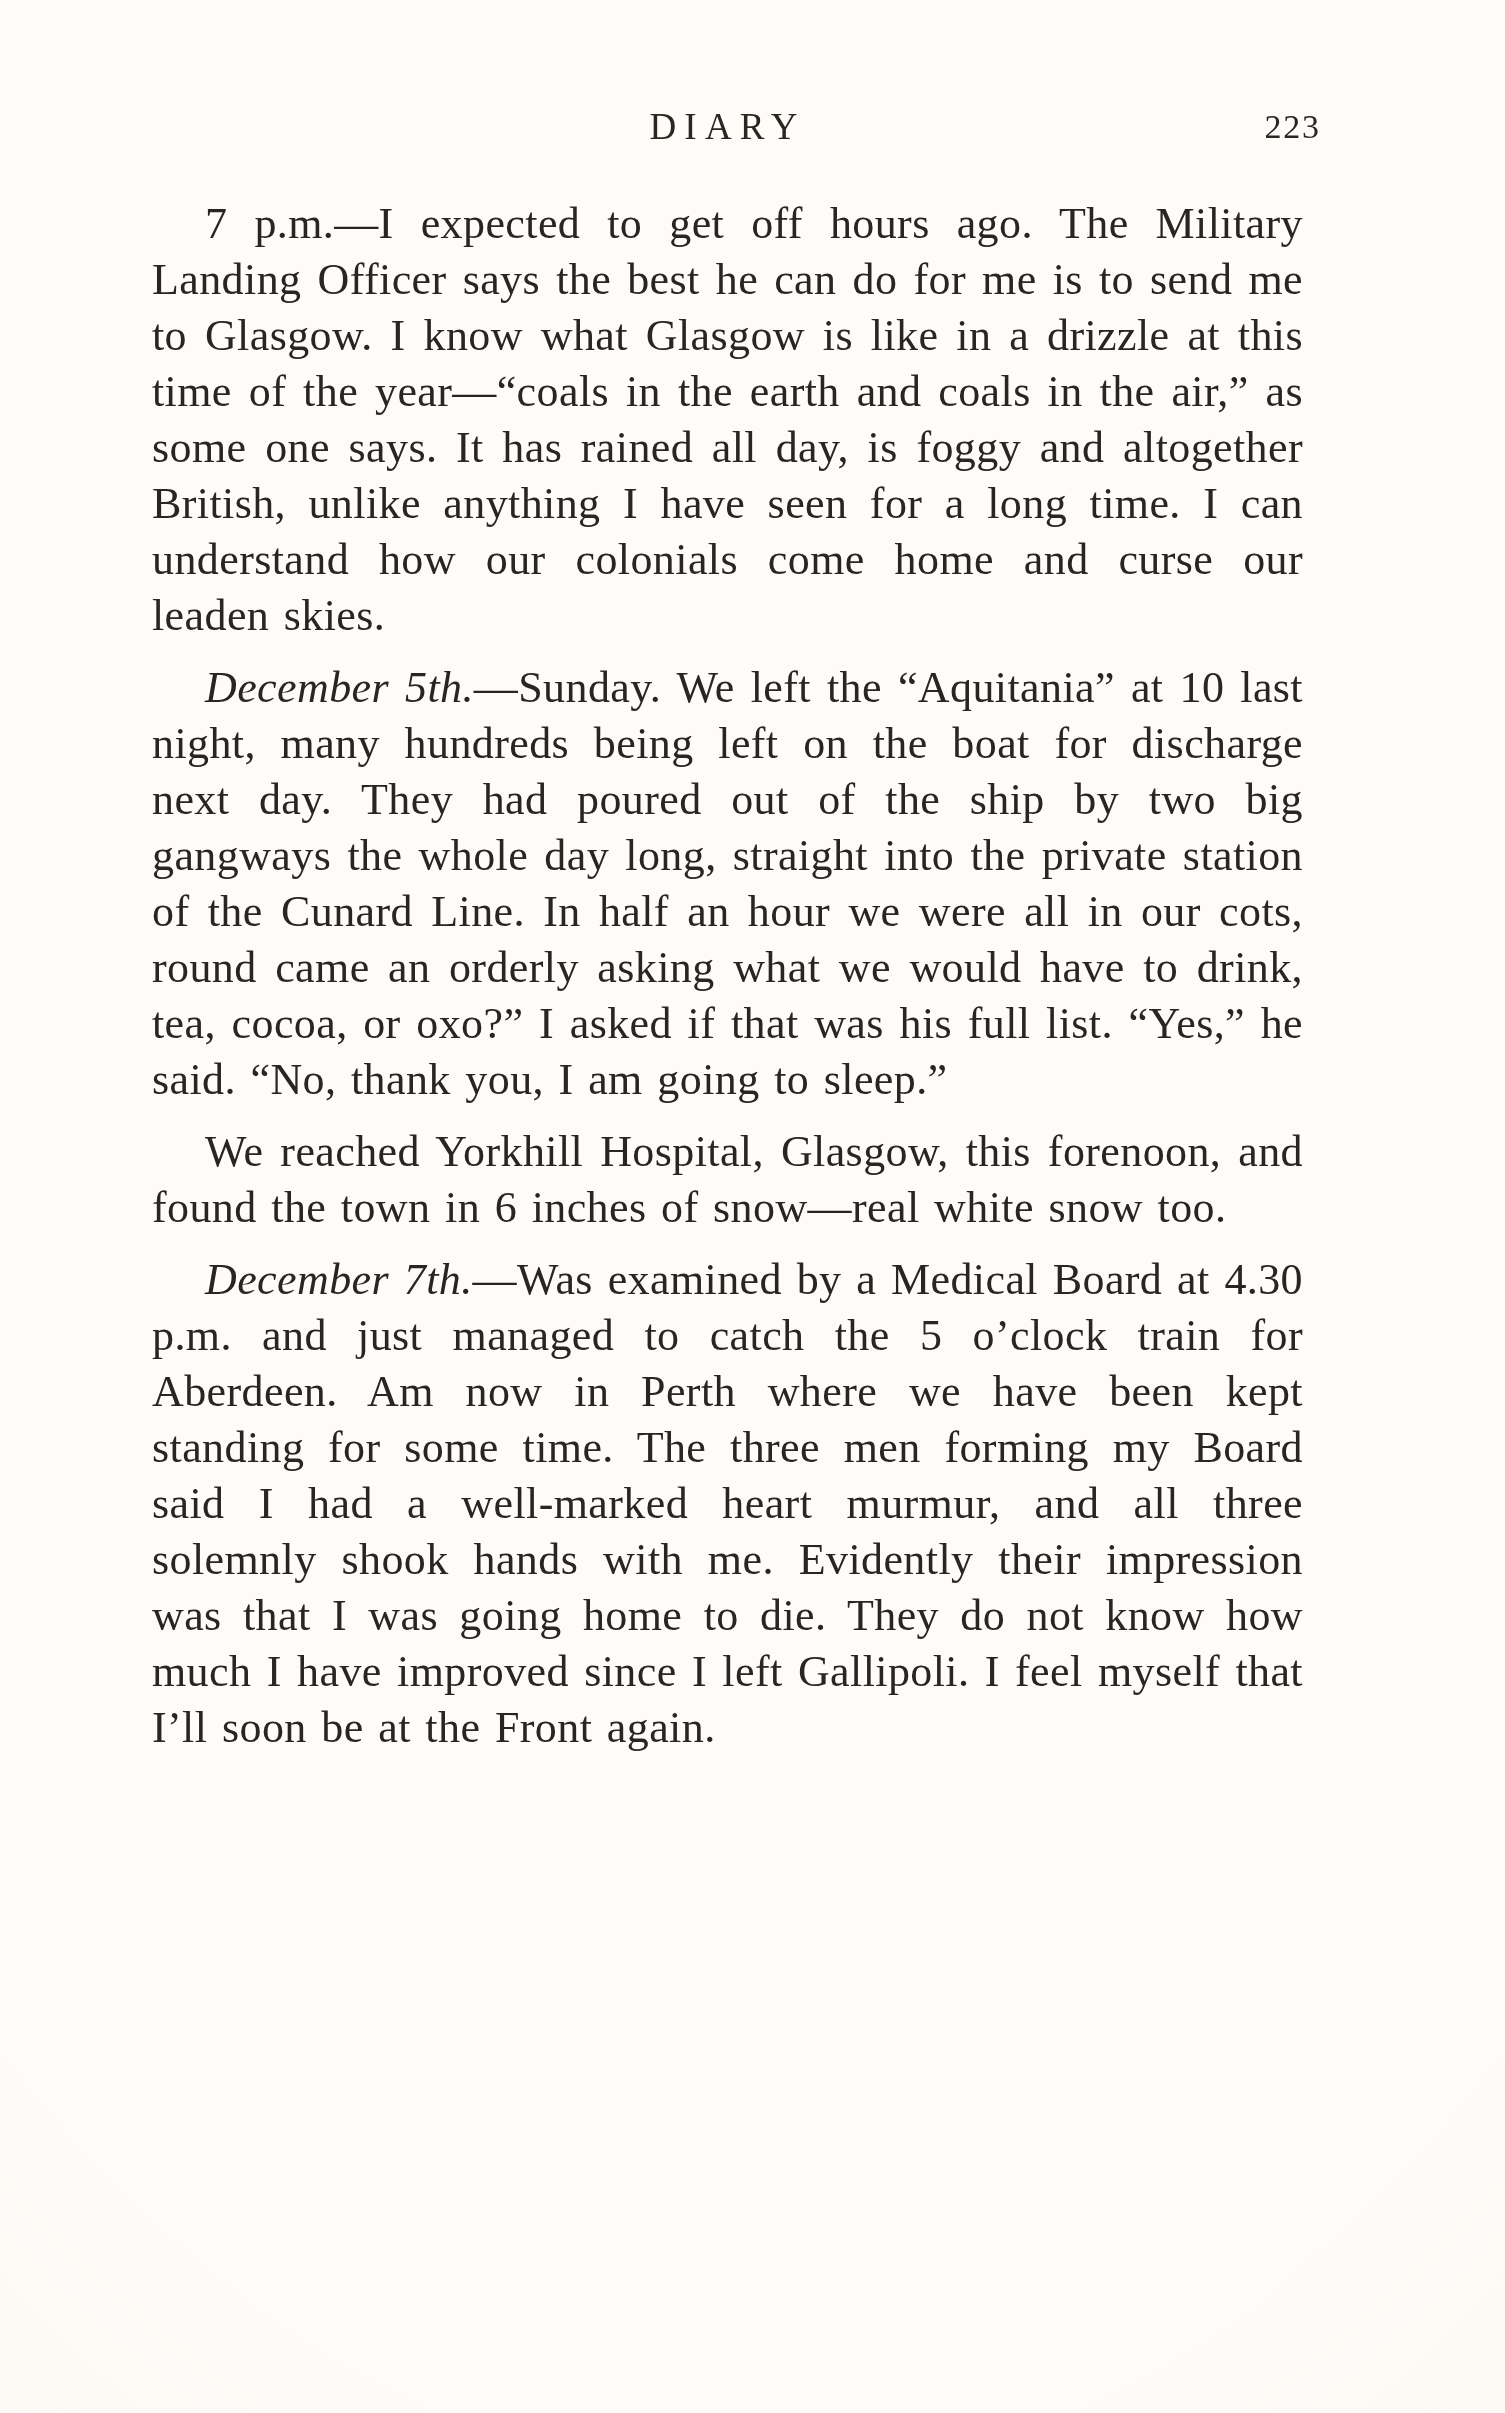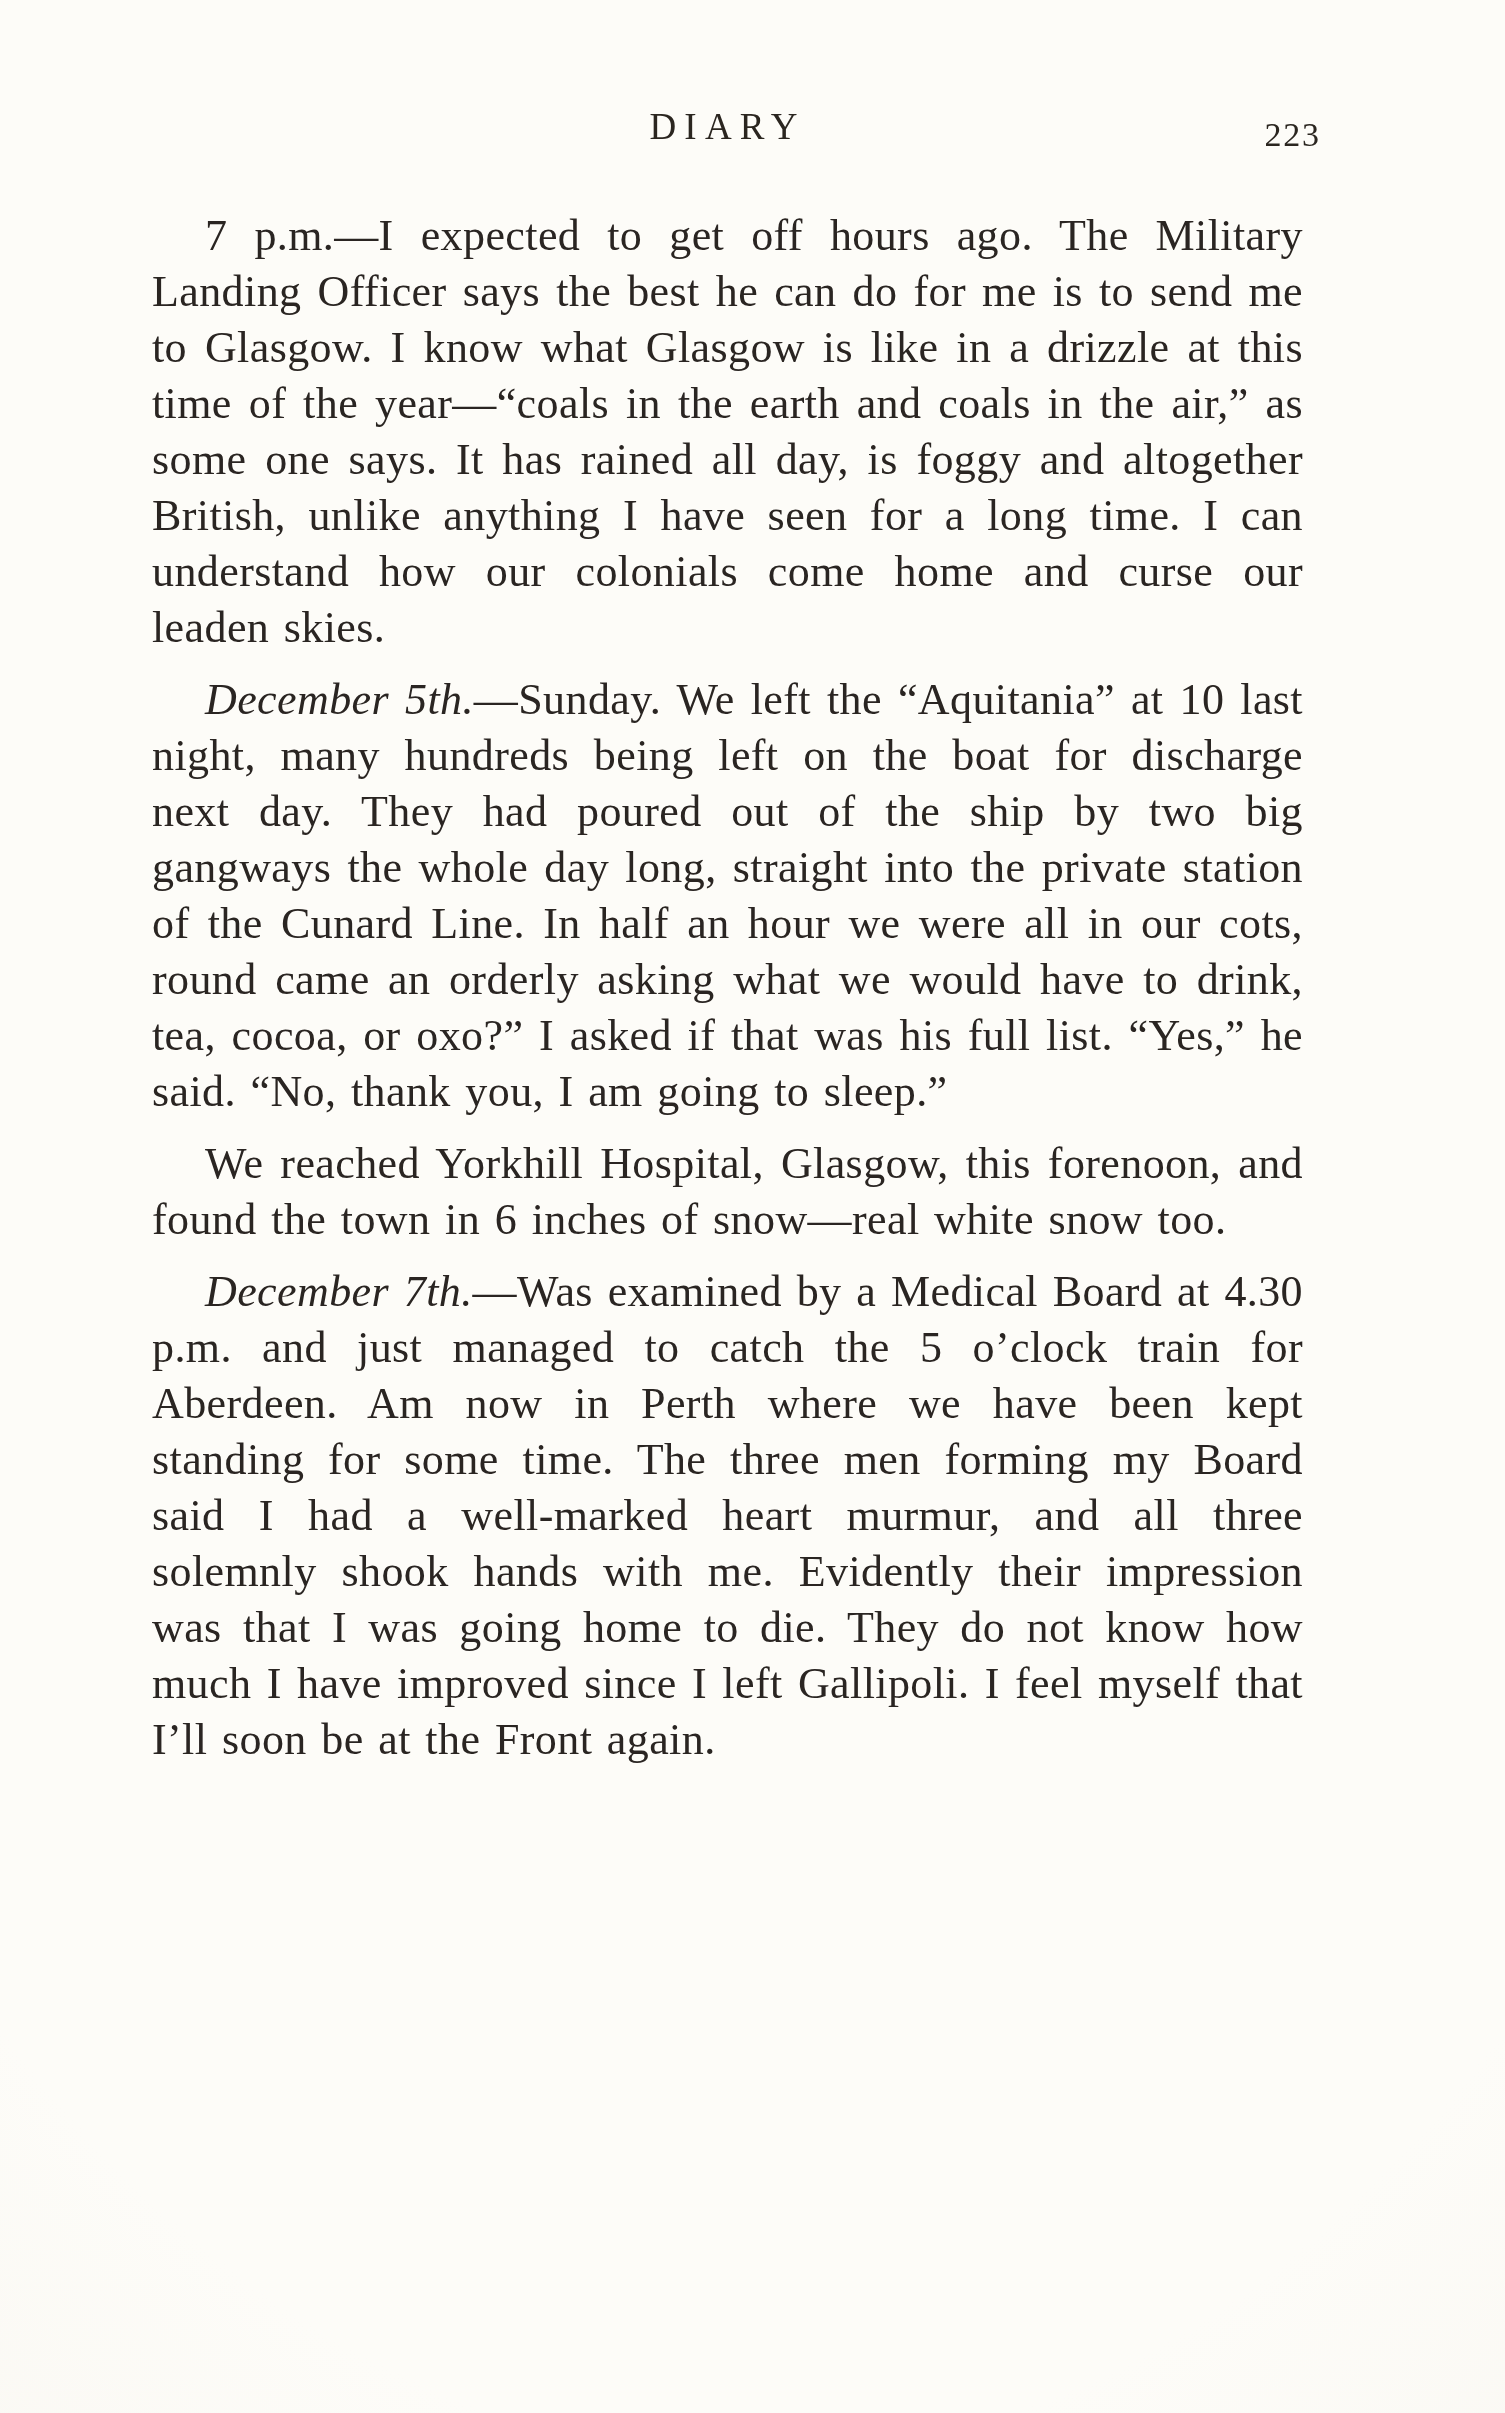--- a/index.html
+++ b/index.html
@@ -16,35 +16,35 @@
     width: 1506px;
     height: 2413px;
     background: radial-gradient(ellipse 135% 115% at 50% 42%, #fdfcf8 52%, #f3f0e8 92%, #ecea e2 100%);
     background: radial-gradient(ellipse 135% 115% at 50% 42%, #fdfcf8 52%, #f3f0e8 100%);
     padding: 105px 187px 36px 136px;
     color: #28231f;
   }
   .page-header {
     position: relative;
     height: 49px;
-    margin-bottom: 54px;
+    margin-bottom: 42px;
   }
   .running-title {
     position: absolute;
     left: 0;
     right: 0;
     text-align: center;
     font-size: 37px;
     letter-spacing: 8.2px;
     color: #2b2620;
   }
   .page-number {
     position: absolute;
     right: -1.8px;
-    top: 11px;
+    top: 3px;
     font-size: 34px;
     letter-spacing: 1.8px;
     color: #2b2620;
   }
   .page-body p {
     margin: 16px;
     font-size: 44px;
     line-height: 56px;
     text-align: justify;
     word-spacing: 3.2px;

